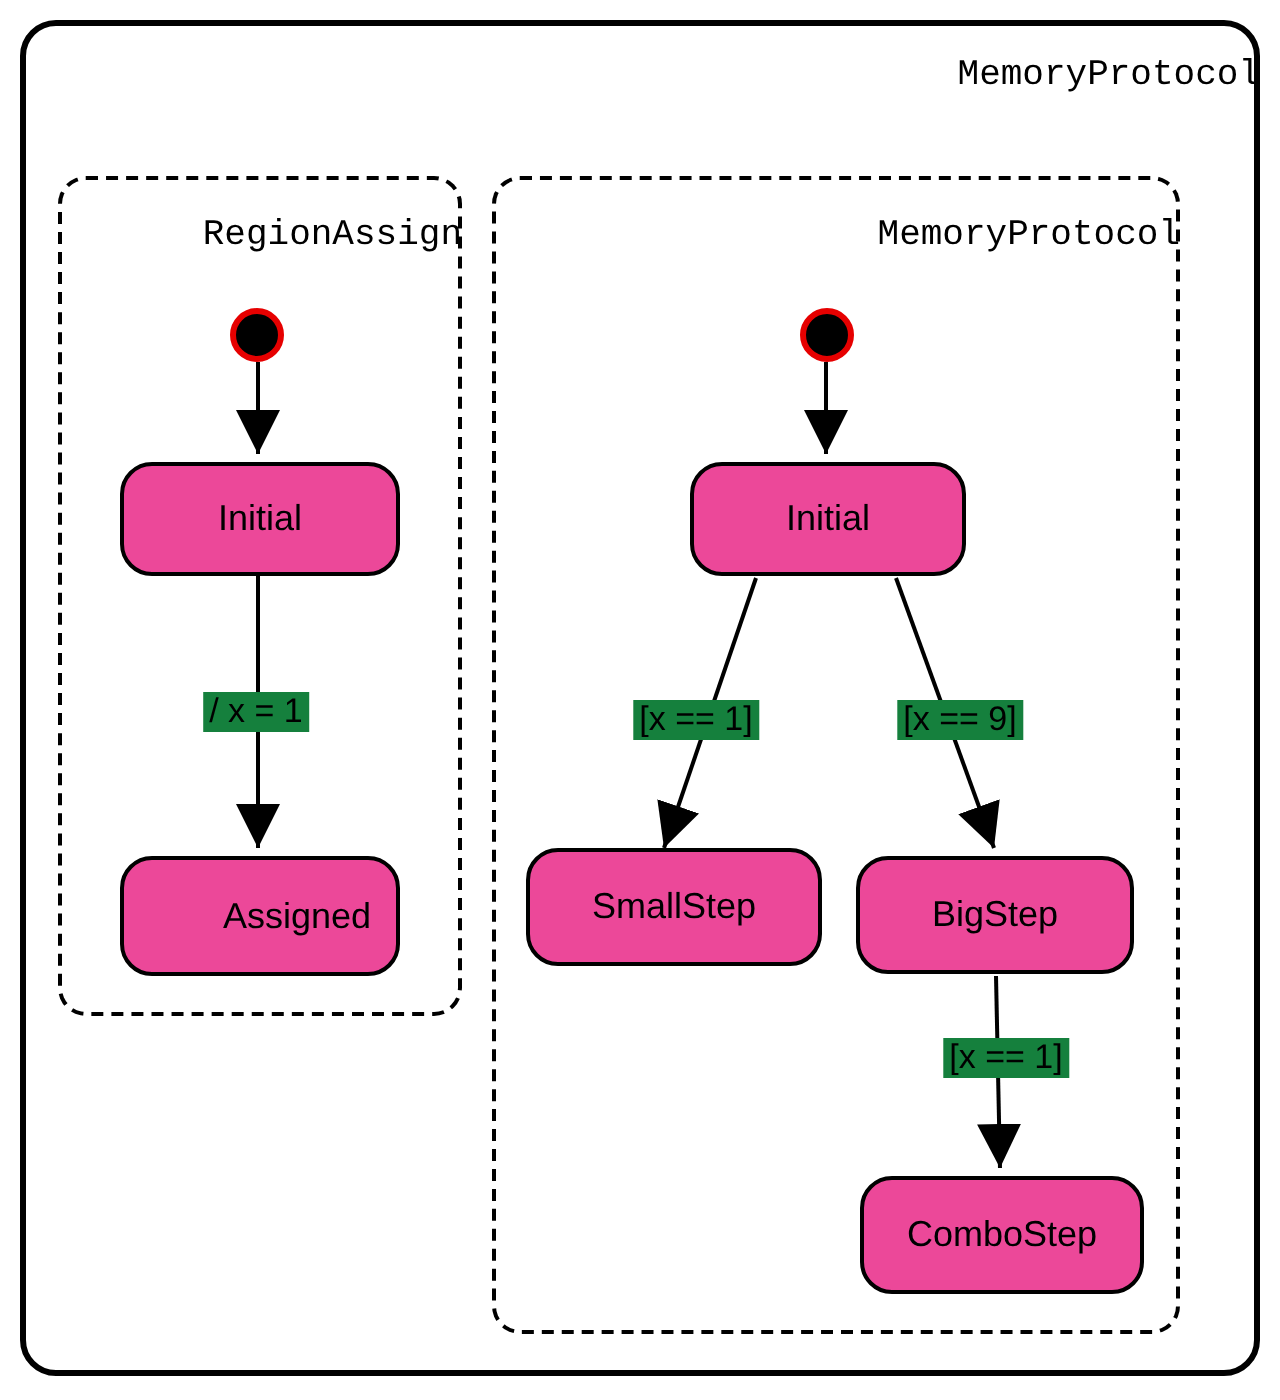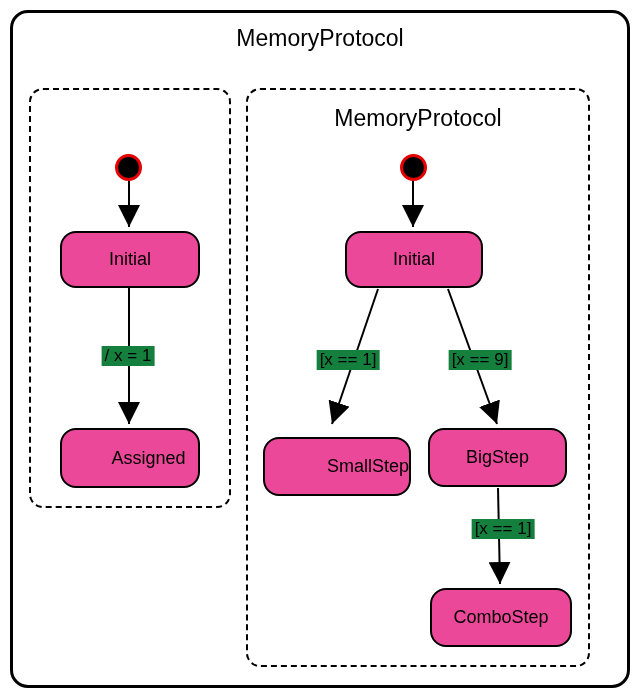--- a/index.html
+++ b/index.html
@@ -21,24 +21,25 @@
   }
   .region {
     position: absolute;
     box-sizing: border-box;
     border: 2.5px dashed #000000;
     border-radius: 14px;
     background: transparent;
   }
   .diagram-title {
     position: absolute;
-    text-align: center;
-    font-size: 23px;
+    text-align: right;
+    font-size: 18px;
     line-height: 22px;
     white-space: nowrap;
+    font-family: Liberation Mono, monospace;
   }
   .state {
     position: absolute;
     box-sizing: border-box;
     border: 2px solid #000000;
     border-radius: 16px;
     background: #ec4899;
     display: flex;
     align-items: center;
     justify-content: center;
@@ -75,20 +76,21 @@
 </style>
 </head>
 <body>
 
 <div class="canvas">
 
   <div class="frame" style="left:10px; top:10px; width:620px; height:678px;"></div>
   <div class="diagram-title" style="left:10px; top:27px; width:620px;">MemoryProtocol</div>
 
   <div class="region" style="left:29px; top:88px; width:202px; height:420px;"></div>
+  <div class="diagram-title" style="left:29px; top:107px; width:202px;">RegionAssign</div>
 
   <div class="region" style="left:246px; top:88px; width:344px; height:579px;"></div>
   <div class="diagram-title" style="left:246px; top:107px; width:344px;">MemoryProtocol</div>
 
   <svg class="edges" width="640" height="700" viewBox="0 0 640 700">
     <defs>
       <marker id="arrow" viewBox="0 0 10 10" refX="10" refY="5" markerWidth="11" markerHeight="11" orient="auto-start-reverse">
         <path d="M0,0 L10,5 L0,10 Z" fill="#000000"></path>
       </marker>
     </defs>
@@ -106,21 +108,21 @@
   <div class="state" style="left:60px; top:231px; width:140px; height:57px;">
     <span>Initial</span>
   </div>
   <div class="state" style="left:60px; top:428px; width:140px; height:60px;padding-left:37px;">
     <span>Assigned</span>
   </div>
 
   <div class="state" style="left:345px; top:231px; width:138px; height:57px;">
     <span>Initial</span>
   </div>
-  <div class="state" style="left:263px; top:437px; width:148px; height:59px;justify-content:flex-end;">
+  <div class="state" style="left:263px; top:424px; width:148px; height:59px;">
     <span>SmallStep</span>
   </div>
   <div class="state" style="left:430px; top:588px; width:142px; height:59px;">
     <span>ComboStep</span>
   </div>
   <div class="state" style="left:428px; top:428px; width:139px; height:59px;">
     <span>BigStep</span>
   </div>
 
   <div class="edge-label" style="left:128px; top:356px;">/ x = 1</div>

